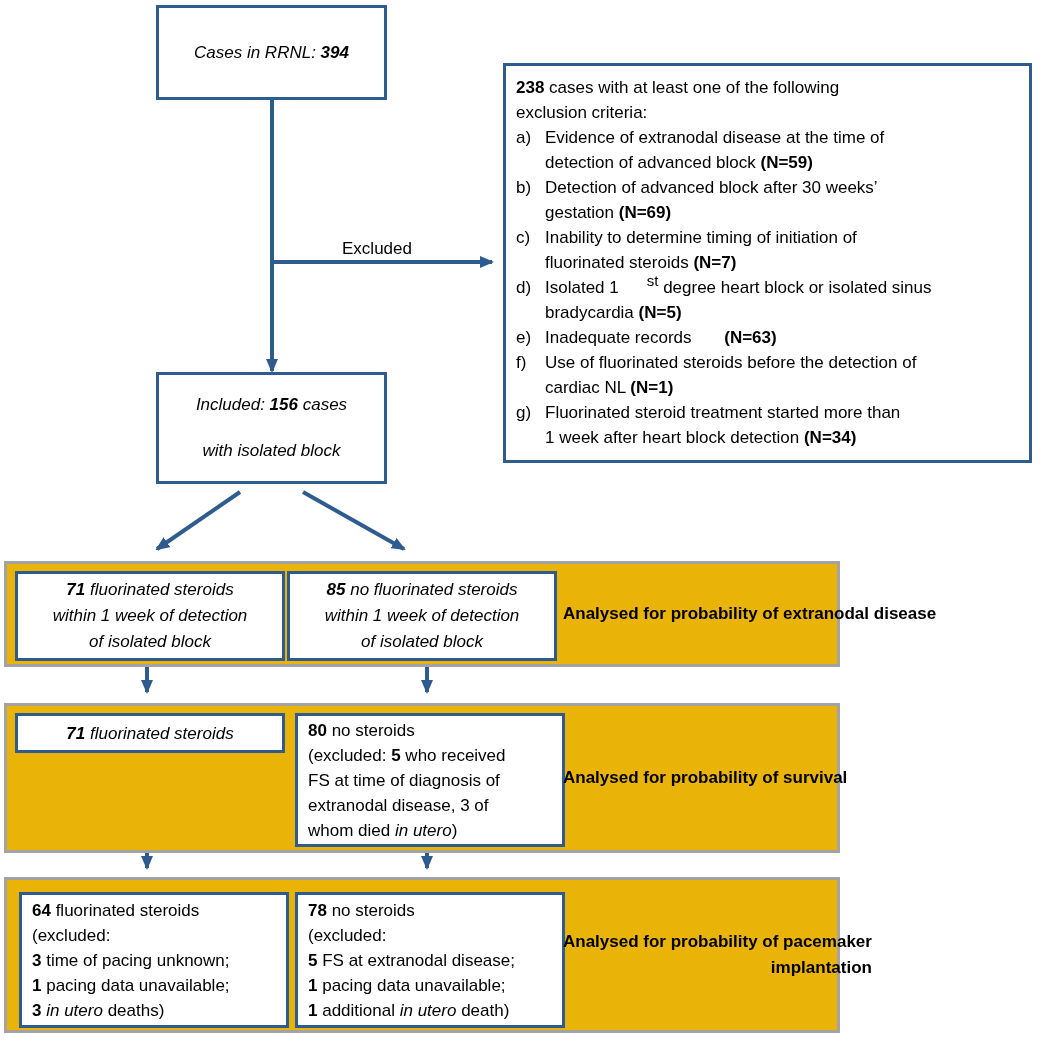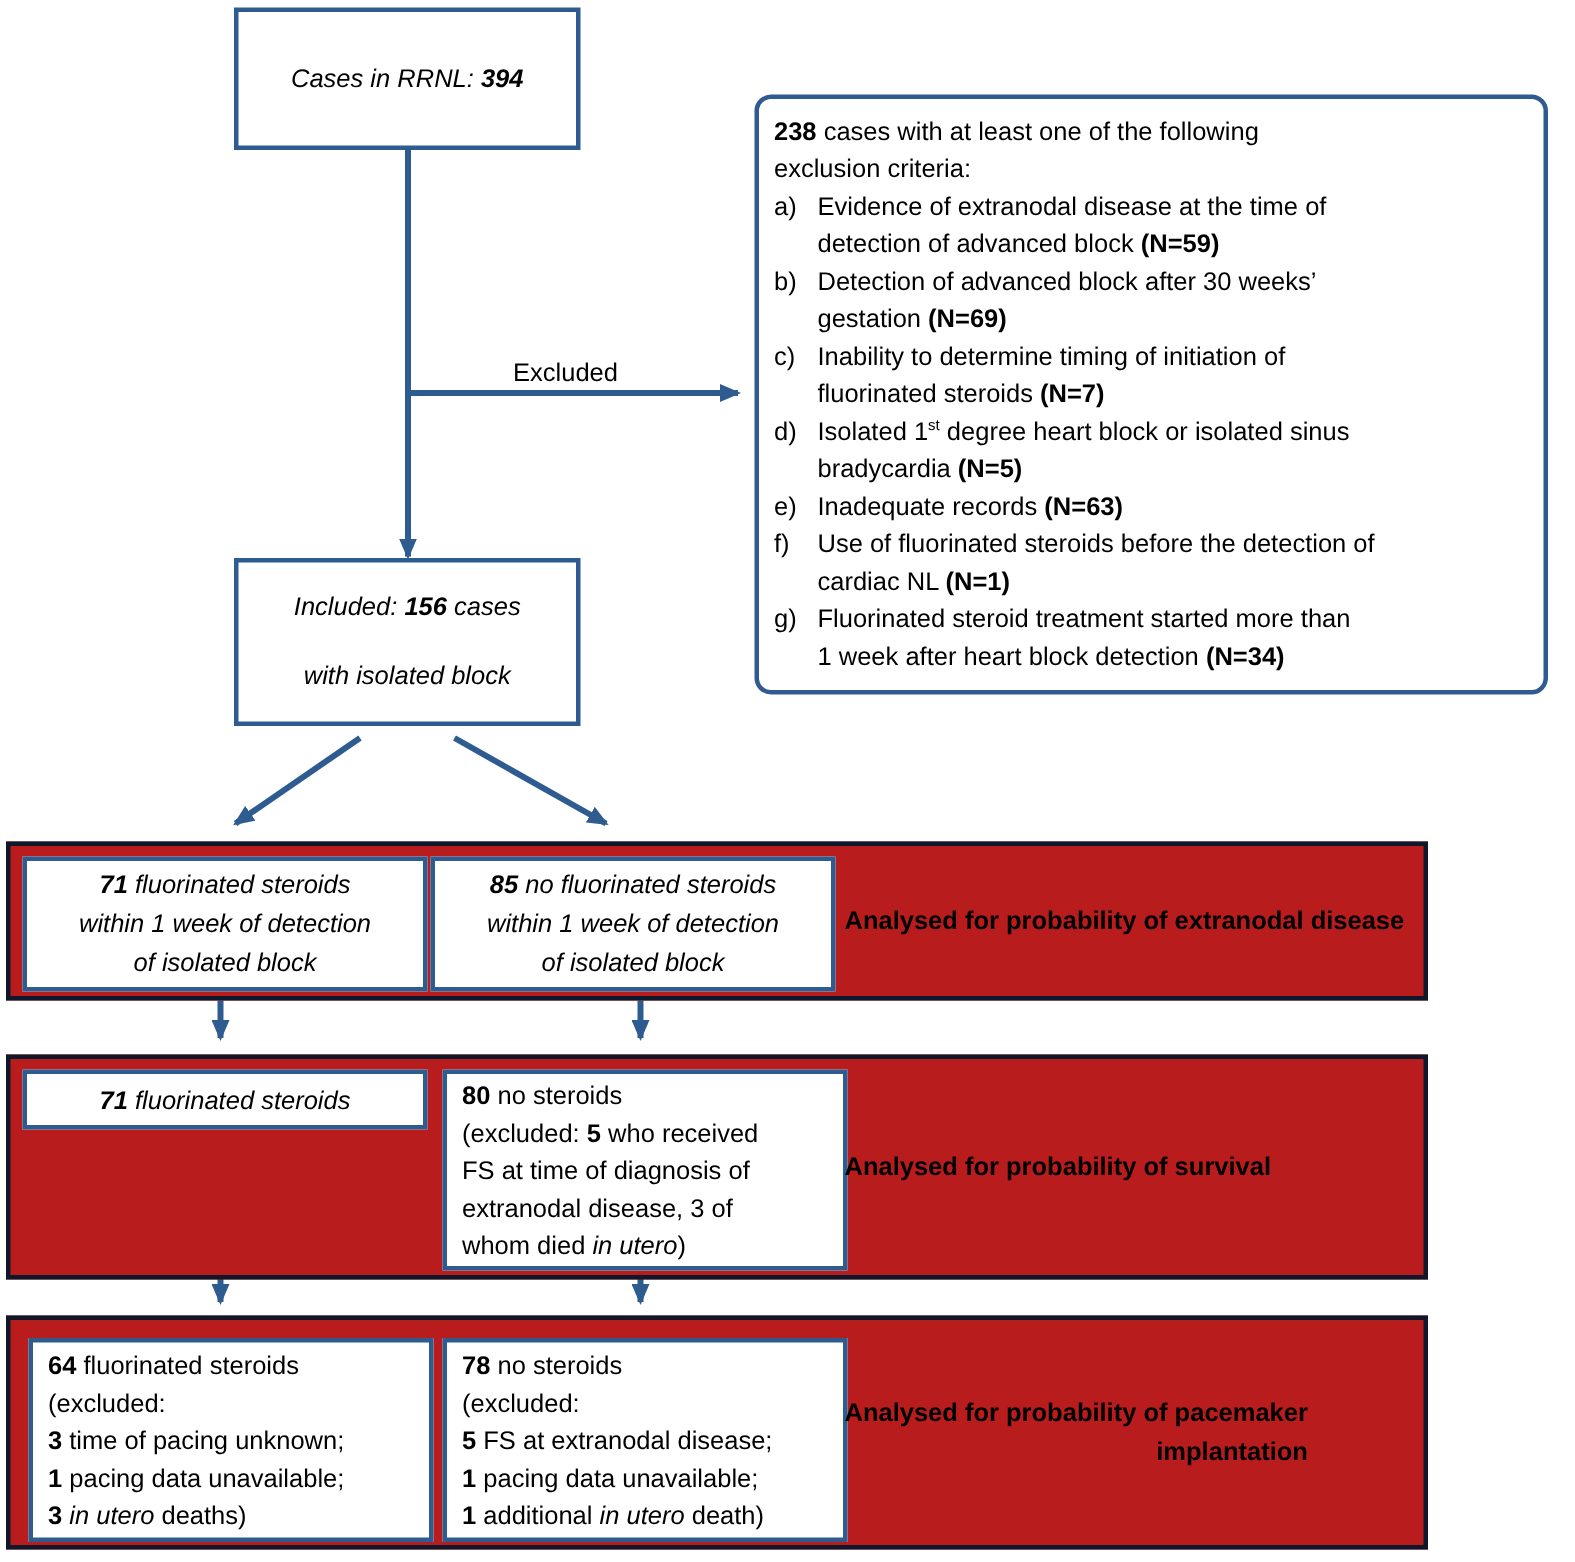--- a/index.html
+++ b/index.html
@@ -1,32 +1,32 @@
 <!DOCTYPE html>
 <html><head>
 <meta charset="utf-8">
 <style>
   html,body{margin:0;padding:0;background:#fff;}
   .canvas{position:relative;width:1050px;height:1041px;background:#ffffff;
           font-family:"Liberation Sans",sans-serif;font-size:17px;color:#000;overflow:hidden;}
   .stroke-box{position:absolute;background:#fff;border:3px solid #2F5C90;box-sizing:border-box;}
   .center-flex{display:flex;flex-direction:column;justify-content:center;align-items:center;text-align:center;font-style:italic;}
-  .band{position:absolute;left:4px;width:948px;background:#b91c1c;border:3px solid #0f172a;box-sizing:border-box;}
+  .band{position:absolute;left:4px;width:836px;background:#eab308;border:3px solid #a3a3a3;box-sizing:border-box;}
   .inner{position:absolute;background:#fff;border:3px solid #2F5C90;box-sizing:border-box;line-height:25px;}
   .band-label{position:absolute;left:556px;top:50%;transform:translateY(-50%);font-weight:bold;line-height:26px;text-align:right;}
   .band-label .lbl-line{white-space:nowrap;}
   .exc{padding:9px 8px 0 10px;line-height:25px;}
   .exc-item{display:flex;}
   .exc-marker{flex:0 0 29px;width:29px;}
   .exc-body{flex:1;}
   .tline{display:block;}
   .left-lines{text-align:left;}
   .ctr{text-align:left;}
   b{font-weight:bold;} i{font-style:italic;}
-  sup{font-size:10px;line-height:0;vertical-align:super;}
+  sup{font-size:15px;line-height:0;vertical-align:super;margin-left:28px;}
   .arrows{position:absolute;left:0;top:0;pointer-events:none;}
   .arrows line{stroke:#2F5C90;stroke-width:4;}
   .excluded-label{position:absolute;left:310px;top:237px;width:134px;text-align:center;line-height:24px;}
 </style>
 </head>
 <body>
 
 <div class="canvas">
 
   <svg class="arrows" width="1050" height="1041">
@@ -44,21 +44,21 @@
     <line x1="147" y1="750" x2="147" y2="868" marker-end="url(#ah)"></line>
     <line x1="427" y1="846" x2="427" y2="868" marker-end="url(#ah)"></line>
   </svg>
 
   <div class="stroke-box center-flex" style="left:156px;top:5px;width:231px;height:95px;">
     <span class="tline"><span>Cases in RRNL: </span><b>394</b></span>
   </div>
 
   <div class="excluded-label">Excluded</div>
 
-  <div class="stroke-box exc" style="left:503px;top:63px;width:529px;height:400px;border-radius:11px;">
+  <div class="stroke-box exc" style="left:503px;top:63px;width:529px;height:400px;">
     <div class="tline"><b>238</b><span> cases with at least one of the following</span></div>
     <div class="tline">exclusion criteria:</div>
 
     <div class="exc-item">
       <span class="exc-marker">a)</span>
       <span class="exc-body">
         <span class="tline"><span>Evidence of extranodal disease at the time of</span><sup></sup><span></span><b></b></span>
         <span class="tline"><span>detection of advanced block </span><b>(N=59)</b></span>
       </span>
     </div>

